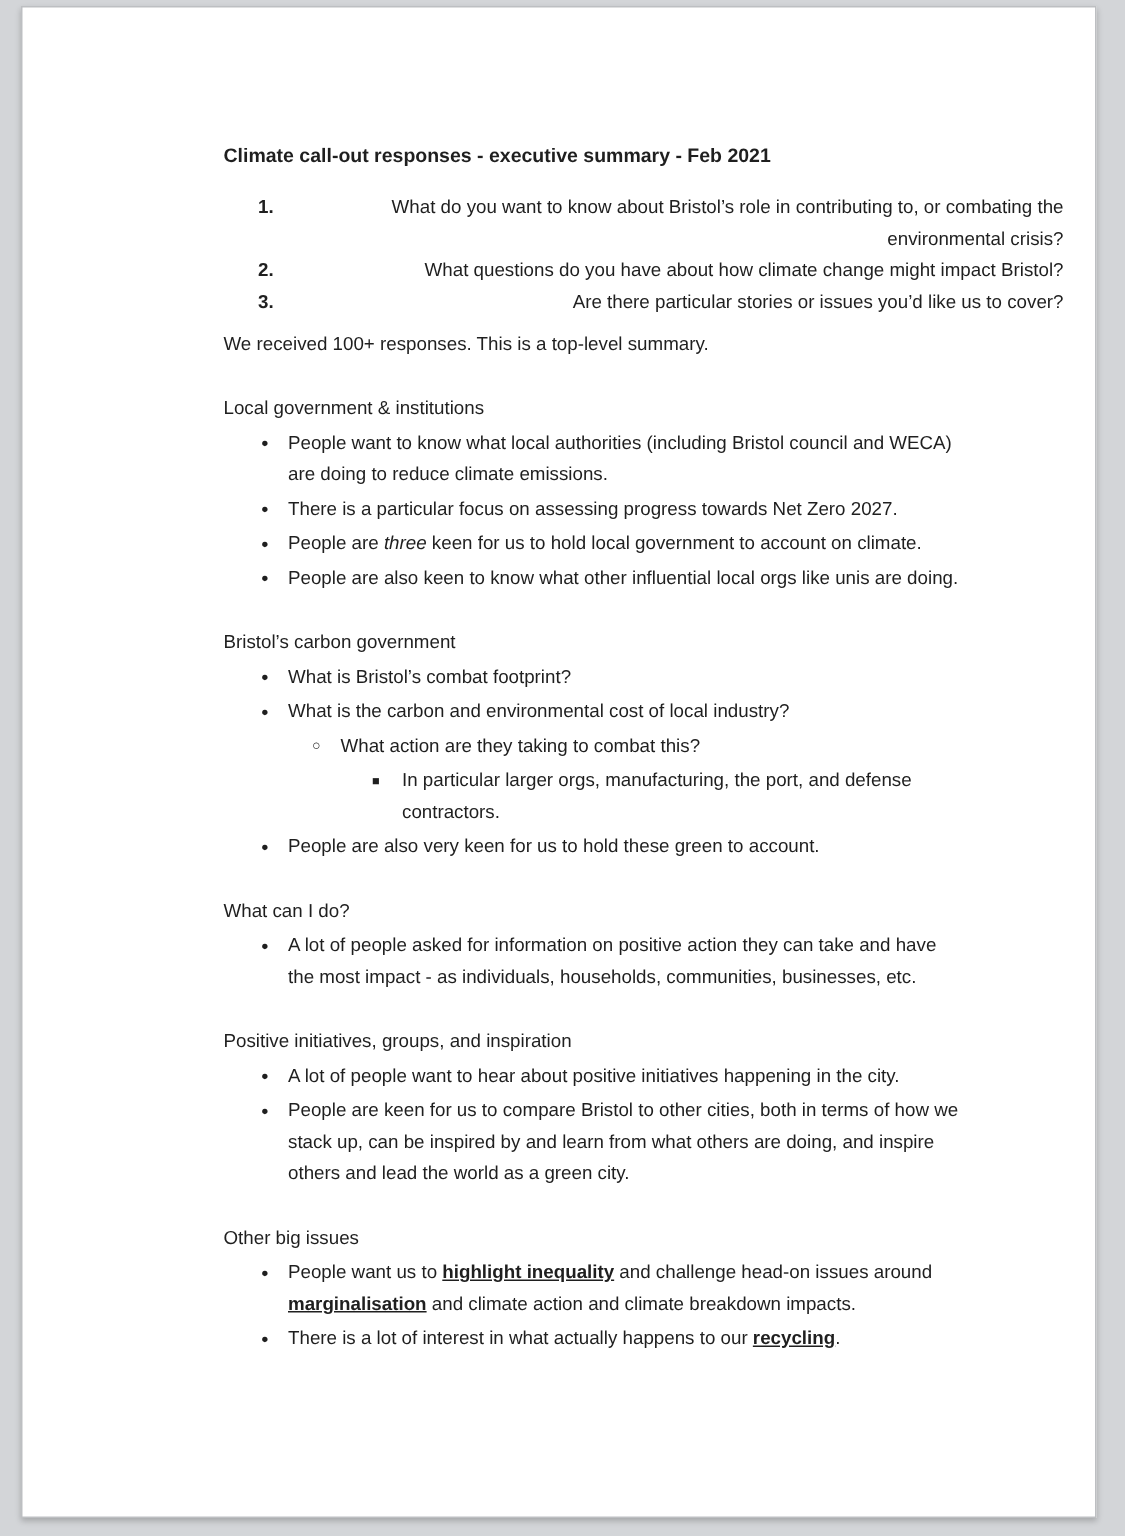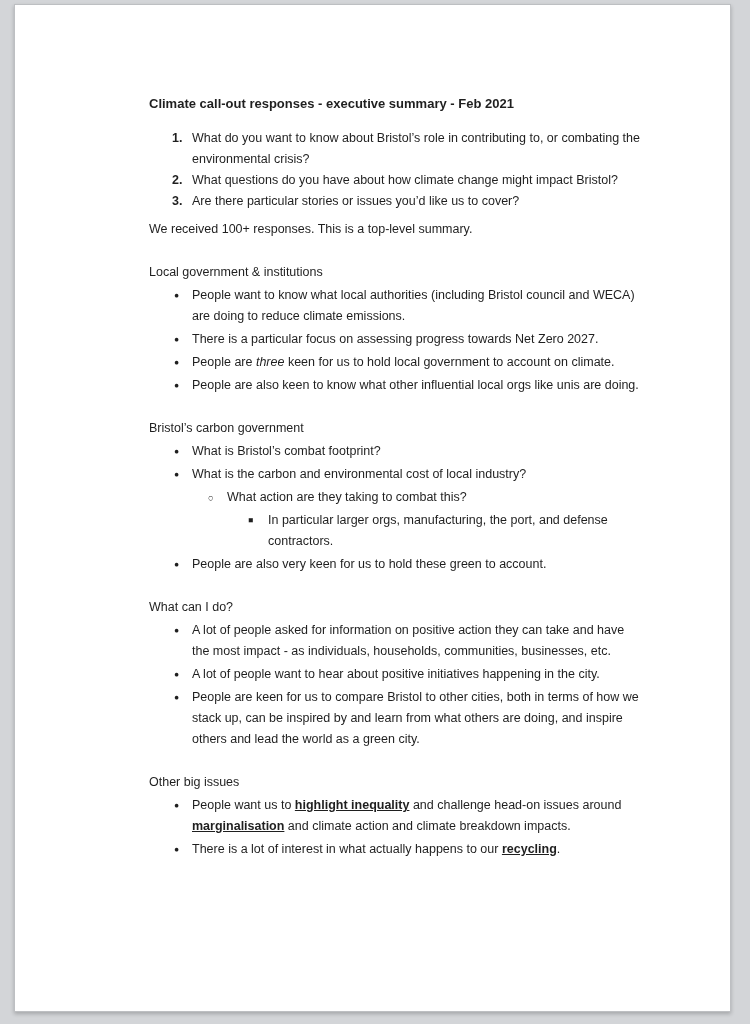--- a/index.html
+++ b/index.html
@@ -59,21 +59,21 @@
     position: relative;
     margin: 0;
   }
   .section .li {
     margin-top: 2px;
   }
   .li-text {
     display: block;
     white-space: pre-line;
   }
-  .qn  .li-text { padding-left: 43px; }
+  .qn  .li-text { padding-left: 43px; text-align: right; }
   .l1  .li-text { padding-left: 43px; }
   .l2  .li-text { padding-left: 78px; }
   .l3  .li-text { padding-left: 119px; }
   .marker {
     position: absolute;
     top: 0;
     line-height: 21px;
     color: #1f1f1f;
   }
   .q-num  { left: 23px; font-weight: bold; }
@@ -158,20 +158,21 @@
       <div class="section">
         <div class="heading">What can I do?</div>
         <div class="li l1">
           <span class="marker m1">●</span>
           <span class="li-text"><span>A lot of people asked for information on positive action they can take and have
 the most impact - as individuals, households, communities, businesses, etc.</span></span>
         </div>
       </div>
 
       <div class="section">
+        <div class="heading">Positive initiatives, groups, and inspiration</div>
         <div class="li l1">
           <span class="marker m1">●</span>
           <span class="li-text"><span>A lot of people want to hear about positive initiatives happening in the city.</span></span>
         </div>
         <div class="li l1">
           <span class="marker m1">●</span>
           <span class="li-text"><span>People are keen for us to compare Bristol to other cities, both in terms of how we
 stack up, can be inspired by and learn from what others are doing, and inspire
 others and lead the world as a green city.</span></span>
         </div>

